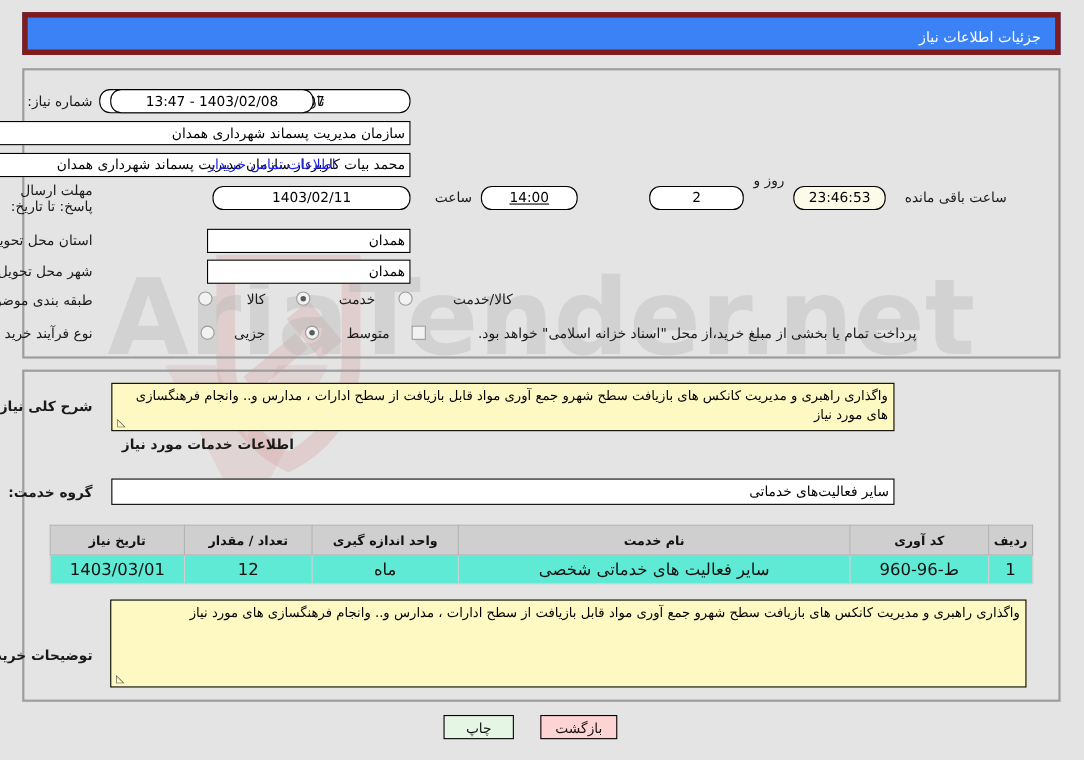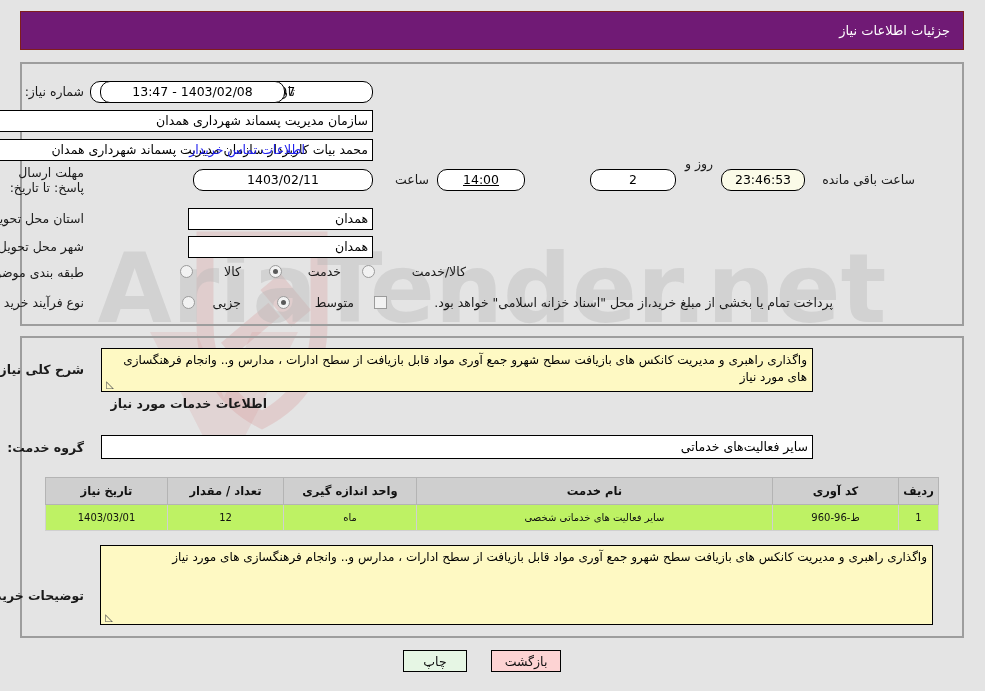--- a/index.html
+++ b/index.html
@@ -26,22 +26,22 @@
     z-index: 5;
   }
 
   
   .header-bar {
     position: absolute;
     left: 20px;
     top: 11px;
     width: 944px;
     height: 39px;
-    background: #701a75;
-    border: 1px solid #7f1d1d;
+    background: #3b82f6;
+    border: 5px solid #7f1d1d;
     box-sizing: border-box;
     z-index: 10;
   }
   .header-title {
     position: absolute;
     right: 13px;
     top: 10px;
     color: #ffffff;
     font-size: 13px;
     line-height: 18px;
@@ -190,26 +190,26 @@
     background: #cfcfcf;
     border: 1px solid #b4b4b4;
     color: #111;
     font-weight: bold;
     height: 26px;
     text-align: center;
     font-size: 11.5px;
     padding: 0 2px;
   }
   table.grid td {
-    background: #bef264;
+    background: #5eead4;
     border: 1px solid #d0d0d0;
     color: #111;
     height: 25px;
     text-align: center;
-    font-size: 10px;
+    font-size: 15px;
     padding: 0 2px;
   }
 
   
   .btn {
     position: absolute;
     border: 1px solid #000000;
     box-sizing: border-box;
     font-size: 12.5px;
     color: #111;

